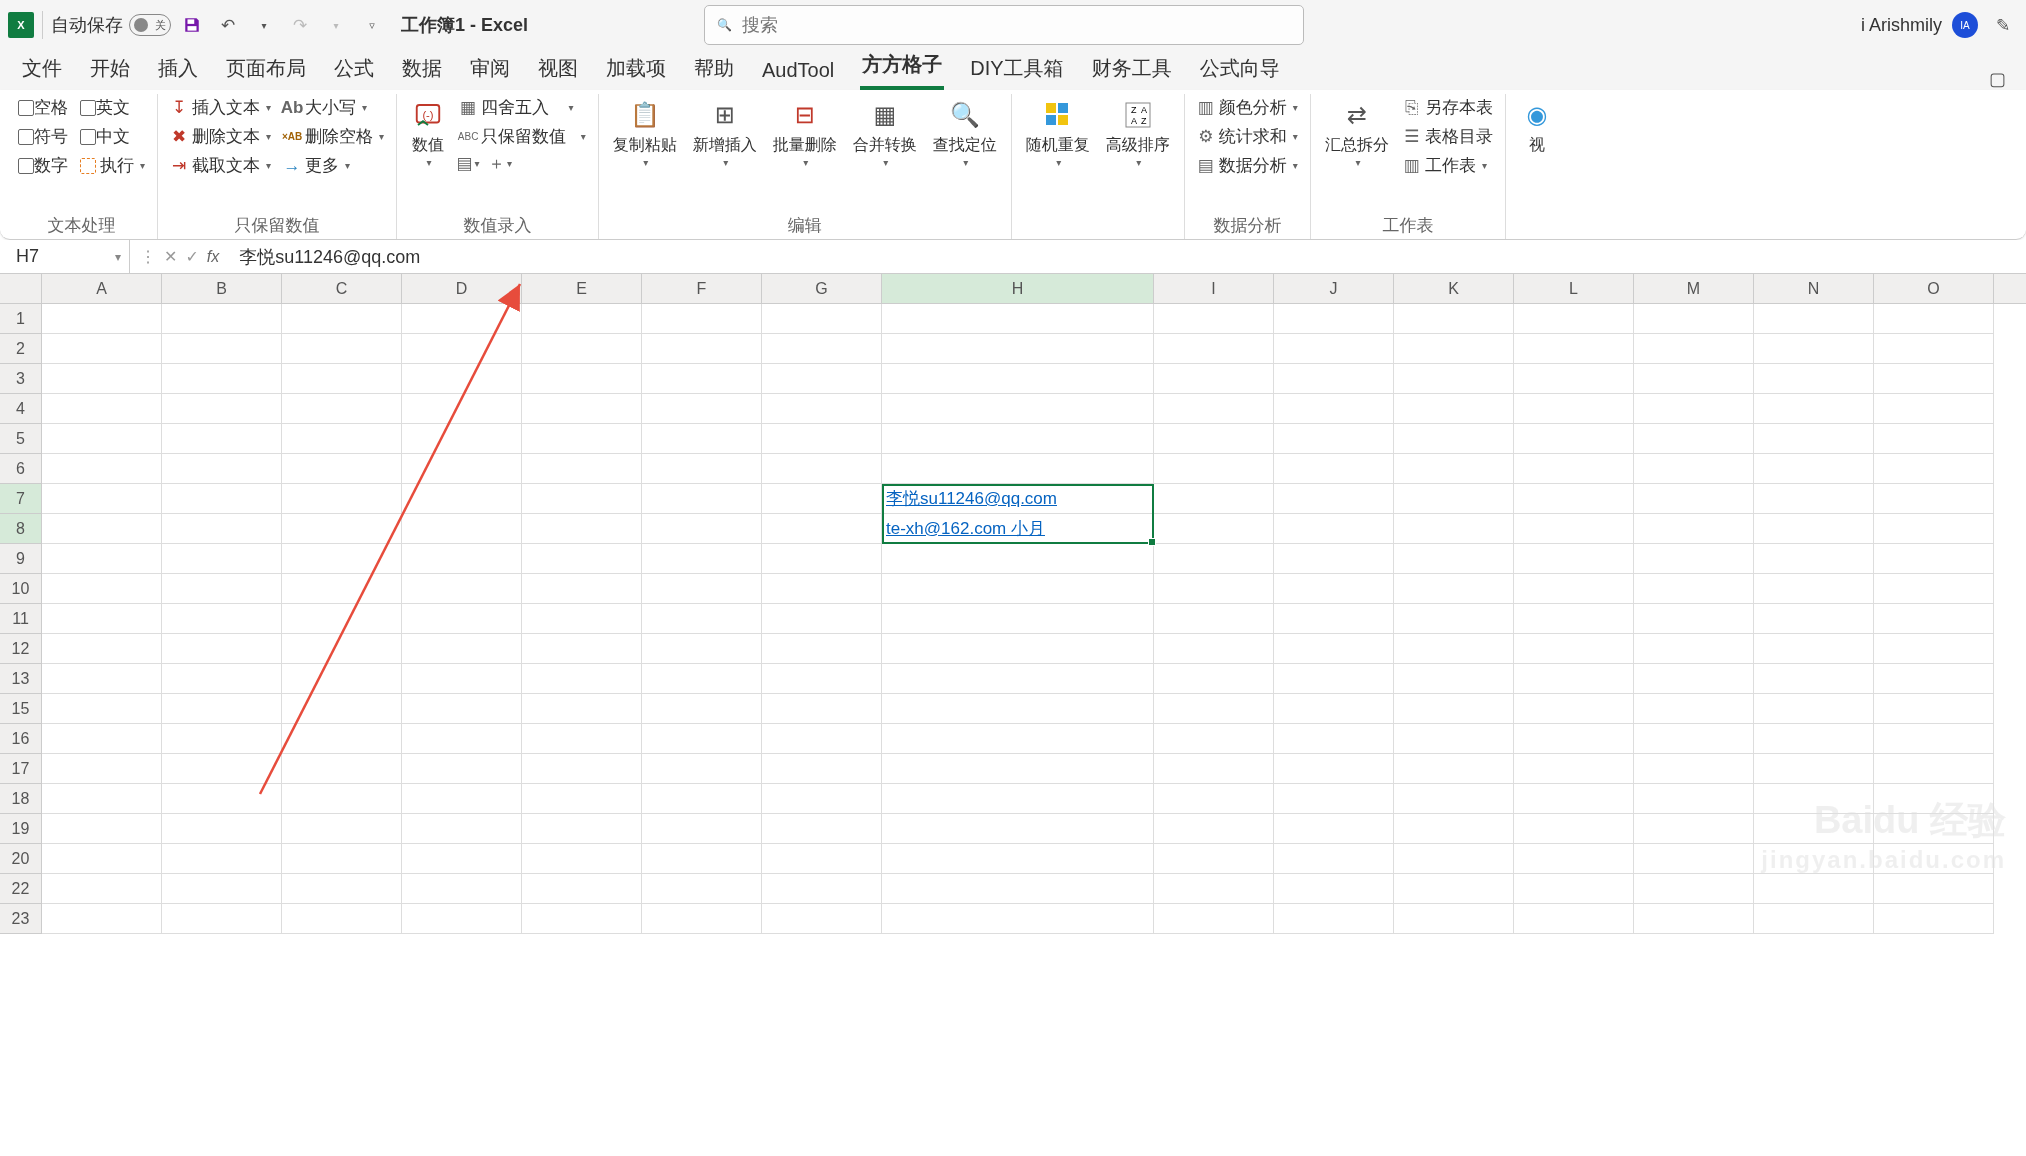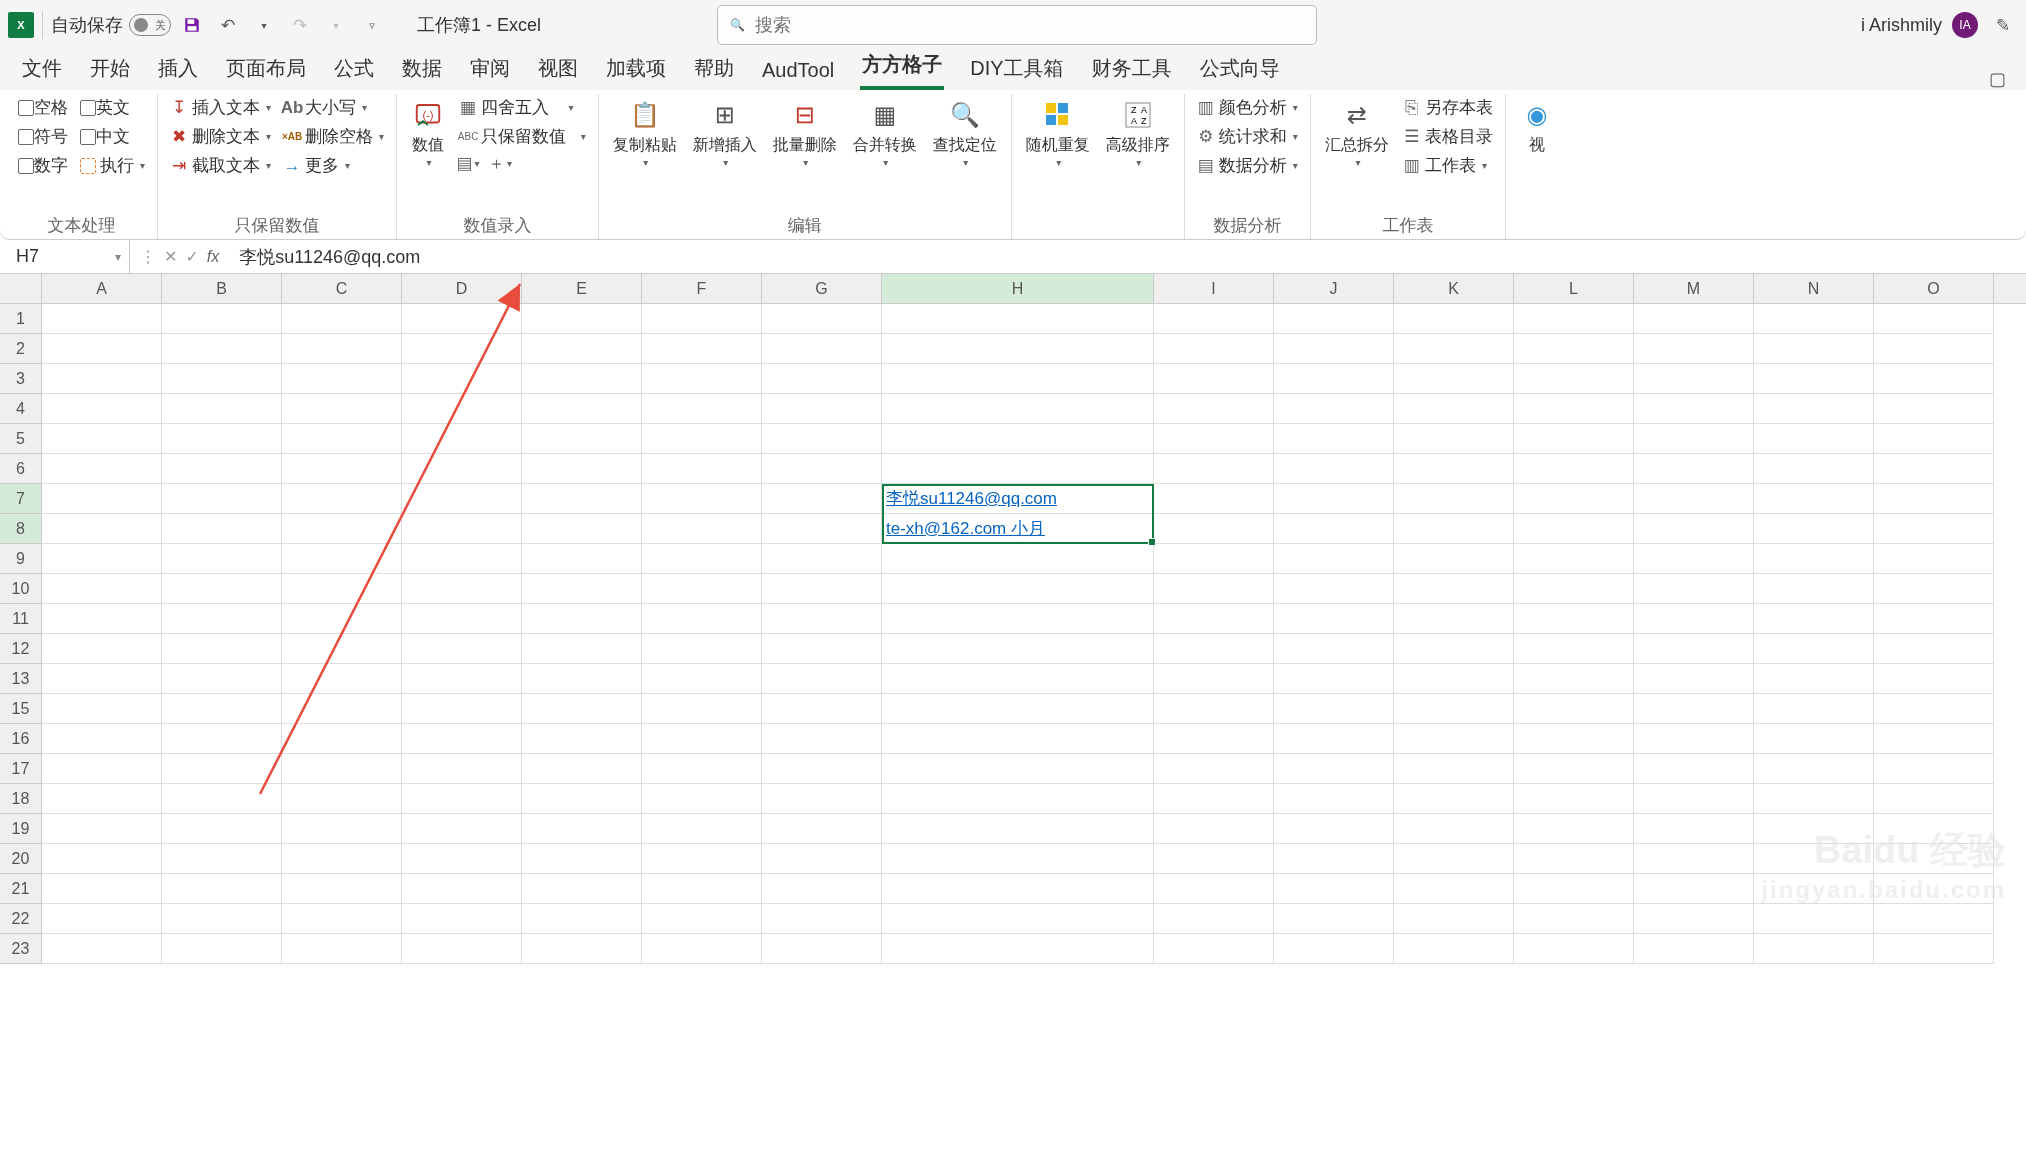--- a/index.html
+++ b/index.html
@@ -6,25 +6,25 @@
 body { background:#fff; color:#333; font-size:12px; overflow:hidden; width:2026px; height:1156px; }
 
 
 .titlebar { height:50px; background:#f5f5f5; display:flex; align-items:center; padding:0 8px; gap:6px; }
 .titlebar .excel-ic { width:26px; height:26px; background:#107c41; display:flex; align-items:center; justify-content:center; color:#fff; font-weight:bold; font-size:11px; border-radius:2px;}
 .titlebar .sep { width:1px; height:28px; background:#ccc; margin:0 2px; }
 .autosave { display:flex; align-items:center; gap:6px; font-size:18px; color:#333;}
 .toggle { width:42px; height:22px; border:1px solid #888; border-radius:11px; display:flex; align-items:center; justify-content:flex-end; padding:0 4px; font-size:11px; color:#555;}
 .toggle::before { content:""; width:14px; height:14px; background:#888; border-radius:50%; margin-right:auto;}
 .qat-btn { width:30px; height:30px; display:flex; align-items:center; justify-content:center; color:#555; font-size:17px; border-radius:3px;}
-.doc-title { font-size:18px; color:#333; margin-left:24px;}
+.doc-title { font-size:18px; color:#333; margin-left:8px;font-weight:bold;}
 .searchbox { margin-left:170px; width:600px; height:40px; border:1px solid #bbb; border-radius:5px; display:flex; align-items:center; padding:0 12px; gap:10px; background:#fdfdfd;}
 .searchbox input{border:none; outline:none; font-size:18px; flex:1; background:transparent;}
 .user-area { margin-left:auto; display:flex; align-items:center; gap:10px; font-size:18px;}
-.avatar{width:26px;height:26px;border-radius:50%;background:#701a75;color:#fff;display:flex;align-items:center;justify-content:center;font-size:12px;}
+.avatar{width:26px;height:26px;border-radius:50%;background:#1d4ed8;color:#fff;display:flex;align-items:center;justify-content:center;font-size:10px;}
 
 
 .tabs{height:40px;display:flex;align-items:flex-end;gap:24px;padding:0 20px;background:#f5f5f5;}
 .tab{font-size:20px;color:#333;padding:6px 2px 8px;cursor:pointer;}
 .tab.active{font-weight:bold;border-bottom:4px solid #107c41;}
 .tabs .rib-opt{margin-left:auto;font-size:18px;color:#555;}
 
 
 .ribbon{height:150px;background:#fff;border-bottom:1px solid #ccc;display:flex;padding:4px 6px 0;border-radius:0 0 10px 10px;box-shadow:0 1px 2px rgba(0,0,0,.08);}
 .group{display:flex;flex-direction:column;border-right:1px solid #ddd;padding:0 8px;}
@@ -733,38 +733,20 @@
         <div class="cell cH"></div>
         <div class="cell cI"></div>
         <div class="cell cJ"></div>
         <div class="cell cK"></div>
         <div class="cell cL"></div>
         <div class="cell cM"></div>
         <div class="cell cN"></div>
         <div class="cell cO"></div>
       </div>
       <div class="row">
-        <div class="rh">21</div>
-        <div class="cell cA"></div>
-        <div class="cell cB"></div>
-        <div class="cell cC"></div>
-        <div class="cell cD"></div>
-        <div class="cell cE"></div>
-        <div class="cell cF"></div>
-        <div class="cell cG"></div>
-        <div class="cell cH"></div>
-        <div class="cell cI"></div>
-        <div class="cell cJ"></div>
-        <div class="cell cK"></div>
-        <div class="cell cL"></div>
-        <div class="cell cM"></div>
-        <div class="cell cN"></div>
-        <div class="cell cO"></div>
-      </div>
-      <div class="row">
         <div class="rh">22</div>
         <div class="cell cA"></div>
         <div class="cell cB"></div>
         <div class="cell cC"></div>
         <div class="cell cD"></div>
         <div class="cell cE"></div>
         <div class="cell cF"></div>
         <div class="cell cG"></div>
         <div class="cell cH"></div>
         <div class="cell cI"></div>

